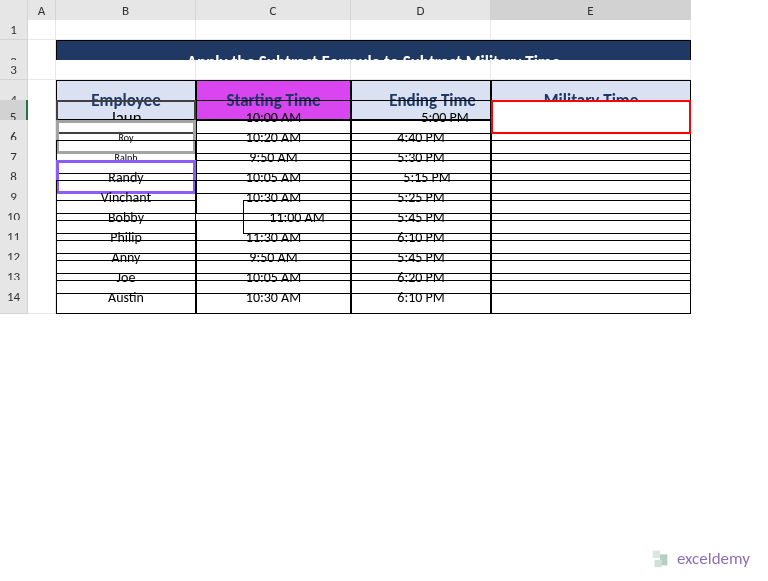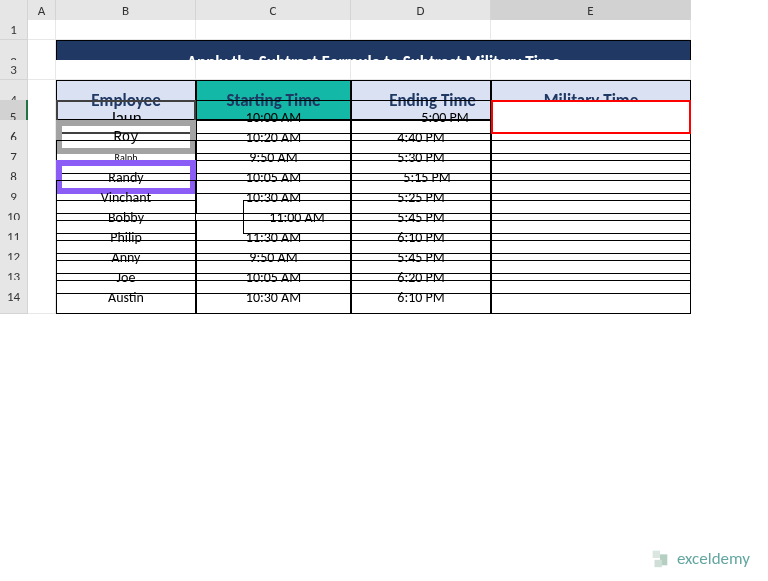--- a/index.html
+++ b/index.html
@@ -74,21 +74,21 @@
       align-items: center;
       gap: 6px;
       opacity: 0.65;
     }
     .watermark .logo {
       width: 22px;
       height: 22px;
     }
     .watermark .brand {
       font-size: 17px;
-      color: #0f766e;
+      color: #4c1d95;
       font-weight: 500;
     }
     .row-h-tall1 { height: 44px; }
     .row-h-tall2 { height: 40px; }
     .row-h-data { height: 34px; }
     .empty-cell {
       background: #fff;
       border-right: 1px solid #e8e8e8;
       border-bottom: 1px solid #e8e8e8;
     }
@@ -119,48 +119,48 @@
   <div class="row-header">3</div>
   <div class="empty-cell"></div>
   <div class="empty-cell"></div>
   <div class="empty-cell"></div>
   <div class="empty-cell"></div>
   <div class="empty-cell"></div>
 
   <div class="row-header row-h-tall2">4</div>
   <div class="empty-cell row-h-tall2"></div>
   <div class="data-cell header-row row-h-tall2" style="background:#d9e1f2;font-weight:bold;font-size:17px;border:1.5px solid #000;display:flex;align-items:center;justify-content:center;color:#1f3864;">Employee</div>
-  <div class="data-cell header-row row-h-tall2" style="background:#14b8a6;font-weight:bold;font-size:17px;border:1.5px solid #000;display:flex;align-items:center;justify-content:center;color:#1f3864;">Starting Time</div>
+  <div class="data-cell header-row row-h-tall2" style="background:#d946ef;font-weight:bold;font-size:17px;border:1.5px solid #000;display:flex;align-items:center;justify-content:center;color:#1f3864;">Starting Time</div>
   <div class="data-cell header-row row-h-tall2" style="background:#d9e1f2;font-weight:bold;font-size:17px;border:1.5px solid #000;display:flex;align-items:center;justify-content:center;color:#1f3864;padding-left:23px;">Ending Time</div>
   <div class="data-cell header-row row-h-tall2" style="background:#d9e1f2;font-weight:bold;font-size:17px;border:1.5px solid #000;display:flex;align-items:center;justify-content:center;color:#1f3864;">Military Time</div>
 
   <div class="row-header row-h-data selected">5</div>
   <div class="empty-cell row-h-data"></div>
   <div class="data-cell row-h-data" style="border:2px solid #404040;display:flex;align-items:center;justify-content:center;font-size:17px;">Jaun</div>
   <div class="data-cell row-h-data" style="border:1px solid #000;display:flex;align-items:center;justify-content:center;font-size:14px;">10:00 AM</div>
   <div class="data-cell row-h-data" style="border:1px solid #000;display:flex;align-items:center;justify-content:center;font-size:14px;padding-left:48px;">5:00 PM</div>
   <div class="data-cell row-h-data active-cell" style="border:2.5px solid #ff0000;display:flex;align-items:center;justify-content:center;font-size:14px;background:#fff;"></div>
 
   <div class="row-header row-h-data">6</div>
   <div class="empty-cell row-h-data"></div>
-  <div class="data-cell row-h-data" style="border:6px solid #a3a3a3;display:flex;align-items:center;justify-content:center;font-size:14px;font-family:Liberation Mono, monospace;">Roy</div>
+  <div class="data-cell row-h-data" style="border:3px solid #a3a3a3;display:flex;align-items:center;justify-content:center;font-size:10px;">Roy</div>
   <div class="data-cell row-h-data" style="border:1px solid #000;display:flex;align-items:center;justify-content:center;font-size:14px;">10:20 AM</div>
   <div class="data-cell row-h-data" style="border:1px solid #000;display:flex;align-items:center;justify-content:center;font-size:14px;">4:40 PM</div>
   <div class="data-cell row-h-data" style="border:1px solid #000;display:flex;align-items:center;justify-content:center;font-size:14px;"></div>
 
   <div class="row-header row-h-data">7</div>
   <div class="empty-cell row-h-data"></div>
   <div class="data-cell row-h-data" style="border:1px solid #000;display:flex;align-items:center;justify-content:center;font-size:10px;">Ralph</div>
   <div class="data-cell row-h-data" style="border:1px solid #000;display:flex;align-items:center;justify-content:center;font-size:14px;">9:50 AM</div>
   <div class="data-cell row-h-data" style="border:1px solid #000;display:flex;align-items:center;justify-content:center;font-size:14px;">5:30 PM</div>
   <div class="data-cell row-h-data" style="border:1px solid #000;display:flex;align-items:center;justify-content:center;font-size:14px;"></div>
 
   <div class="row-header row-h-data">8</div>
   <div class="empty-cell row-h-data"></div>
-  <div class="data-cell row-h-data" style="border:6px solid #8b5cf6;display:flex;align-items:center;justify-content:center;font-size:14px;">Randy</div>
+  <div class="data-cell row-h-data" style="border:3px solid #8b5cf6;display:flex;align-items:center;justify-content:center;font-size:14px;">Randy</div>
   <div class="data-cell row-h-data" style="border:1px solid #000;display:flex;align-items:center;justify-content:center;font-size:14px;">10:05 AM</div>
   <div class="data-cell row-h-data" style="border:1px solid #000;display:flex;align-items:center;justify-content:center;font-size:14px;padding-left:12px;">5:15 PM</div>
   <div class="data-cell row-h-data" style="border:1px solid #000;display:flex;align-items:center;justify-content:center;font-size:14px;"></div>
 
   <div class="row-header row-h-data">9</div>
   <div class="empty-cell row-h-data"></div>
   <div class="data-cell row-h-data" style="border:1px solid #000;display:flex;align-items:center;justify-content:center;font-size:14px;">Vinchant</div>
   <div class="data-cell row-h-data" style="border:1px solid #000;display:flex;align-items:center;justify-content:center;font-size:14px;">10:30 AM</div>
   <div class="data-cell row-h-data" style="border:1px solid #000;display:flex;align-items:center;justify-content:center;font-size:14px;">5:25 PM</div>
   <div class="data-cell row-h-data" style="border:1px solid #000;display:flex;align-items:center;justify-content:center;font-size:14px;"></div>

